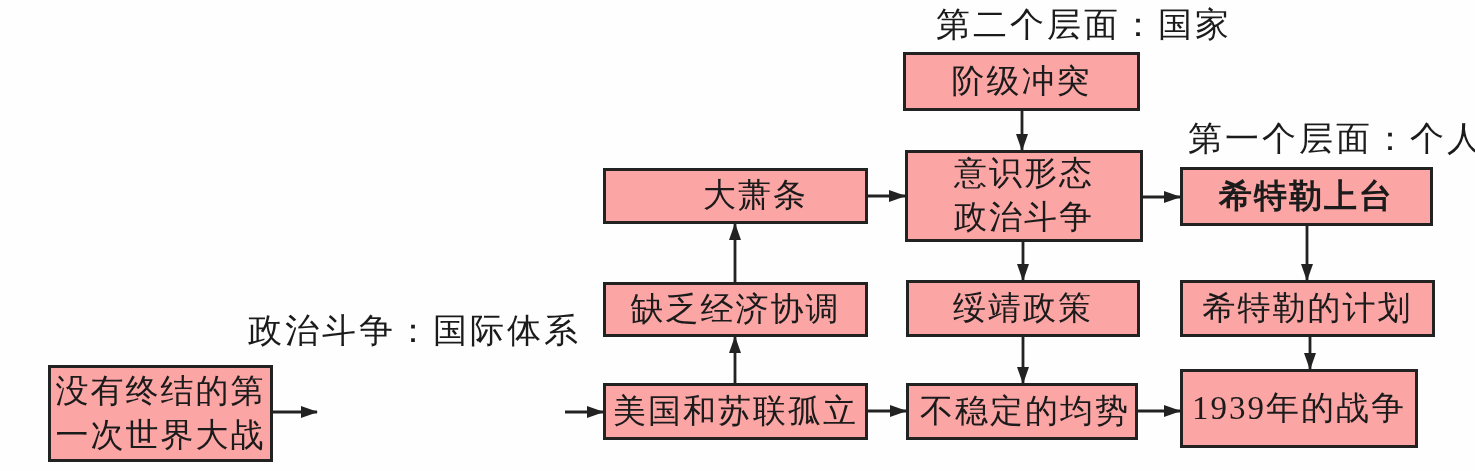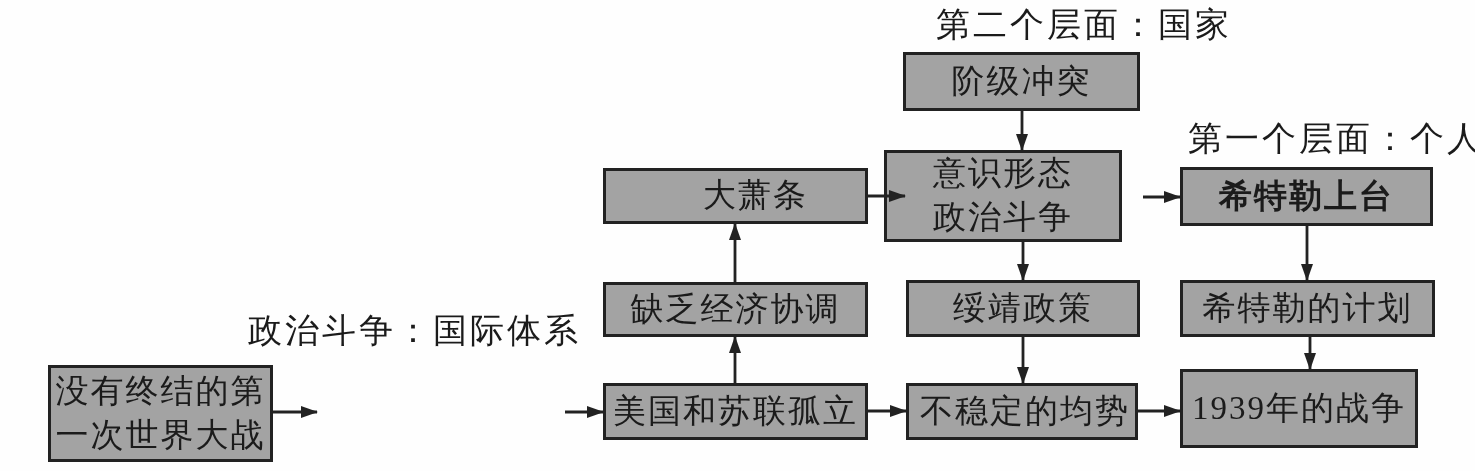--- a/index.html
+++ b/index.html
@@ -13,21 +13,21 @@
     height: 471px;
     background: #fefefe;
     font-family: "Liberation Serif", "DejaVu Serif", serif;
     color: #1a1a1a;
     overflow: hidden;
   }
   .node {
     position: absolute;
     box-sizing: border-box;
     border: 3px solid #222222;
-    background: #a3a3a3;
+    background: #fca5a5;
     display: flex;
     align-items: center;
     justify-content: center;
     text-align: center;
     font-size: 33px;
     letter-spacing: 2px;
     line-height: 1.32;
     white-space: pre-line;
     color: #1b1b1b;
   }
@@ -51,21 +51,21 @@
     stroke-width: 2.8;
   }
 
   
   #node-ww1            { left: 48px;   top: 365px; width: 225px; height: 97px; }
   #node-versailles     { left: 317px;  top: 383px; width: 248px; height: 57px; }
   #node-us-ussr        { left: 603px;  top: 383px; width: 265px; height: 57px; }
   #node-econ           { left: 603px;  top: 282px; width: 265px; height: 55px; }
   #node-depression     { left: 603px;  top: 168px; width: 265px; height: 56px; padding-left: 40px; }
   #node-class-conflict { left: 903px;  top: 52px;  width: 237px; height: 59px; }
-  #node-ideology       { left: 884px;  top: 150px; width: 238px; height: 92px; }
+  #node-ideology       { left: 905px;  top: 150px; width: 238px; height: 92px; }
   #node-appeasement    { left: 906px;  top: 280px; width: 234px; height: 57px; }
   #node-unstable       { left: 906px;  top: 383px; width: 232px; height: 57px; padding-left: 6px; }
   #node-hitler-rise    { left: 1180px; top: 167px; width: 253px; height: 59px; font-weight: bold; }
   #node-hitler-plan    { left: 1180px; top: 280px; width: 255px; height: 57px; }
   #node-war-1939       { left: 1180px; top: 369px; width: 238px; height: 79px; }
 
   #label-level2 { left: 936px;  top: 2px;   }
   #label-level1 { left: 1188px; top: 116px; }
   #label-level3 { left: 248px;  top: 308px; }
 </style>

